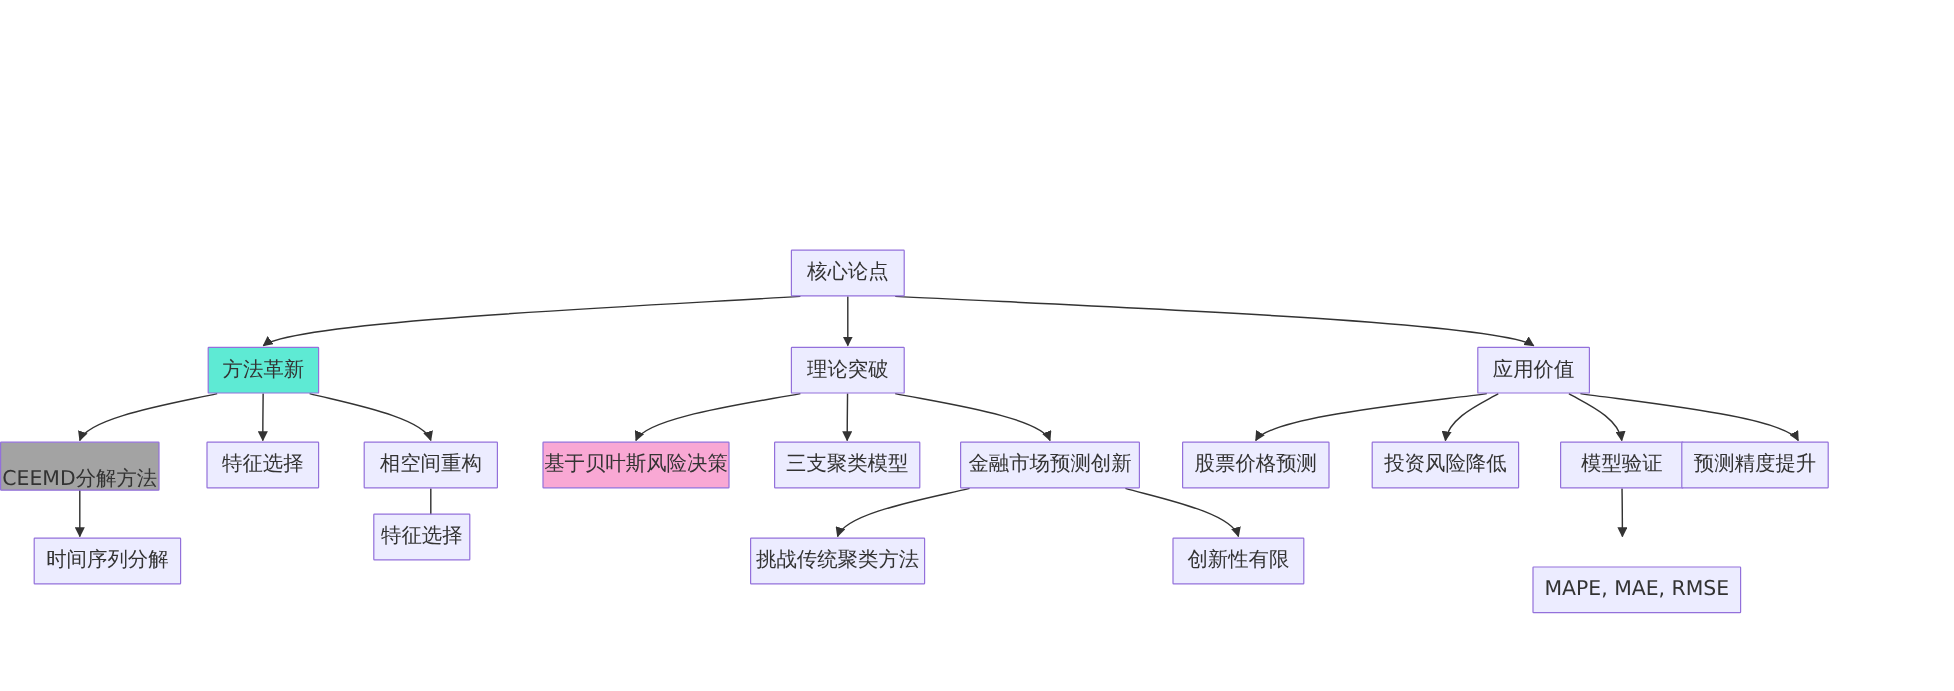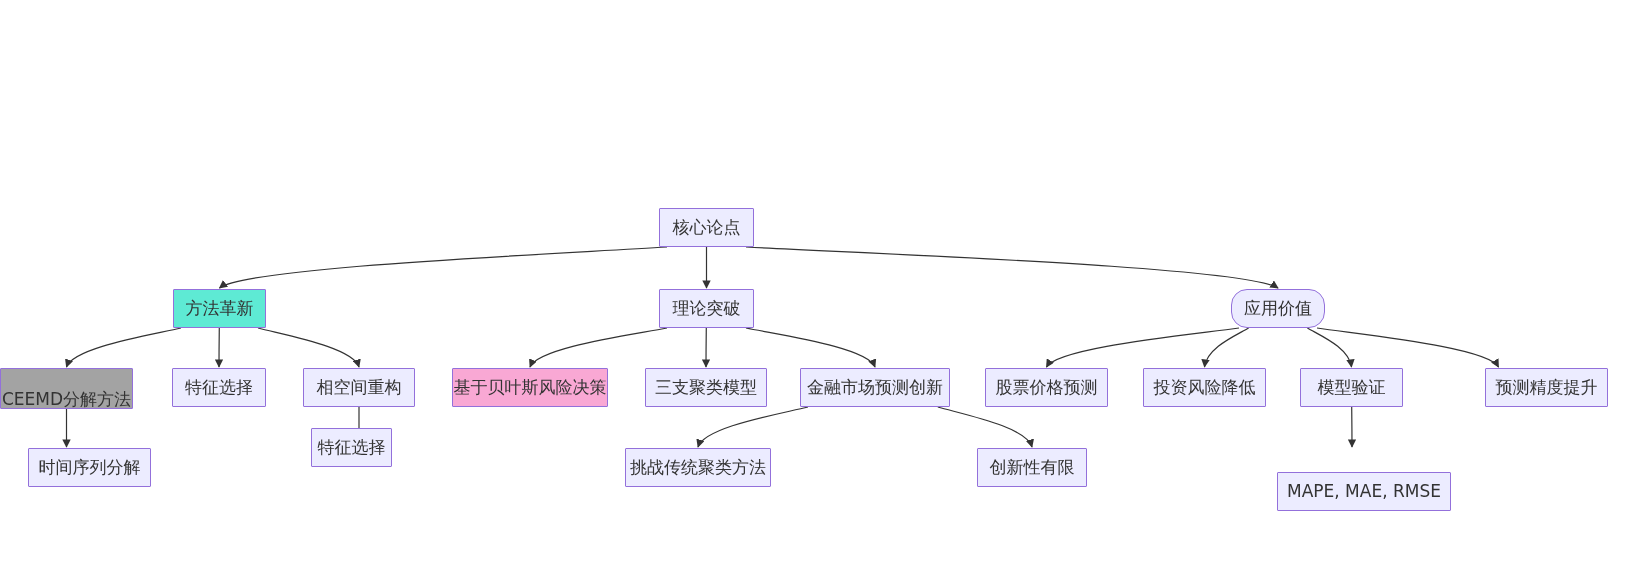--- a/index.html
+++ b/index.html
@@ -69,21 +69,21 @@
   <div id="node-layer">
       <div class="node" style="left: 659px; top: 208px; width: 95px; height: 39px; background: rgb(236, 236, 255); border-color: rgb(147, 112, 219); color: rgb(51, 51, 51);">
         <span>核心论点</span>
       </div>
       <div class="node" style="left: 173px; top: 289px; width: 93px; height: 39px; background: #5eead4; border-color: rgb(147, 112, 219); color: rgb(51, 51, 51);">
         <span>方法革新</span>
       </div>
       <div class="node" style="left: 659px; top: 289px; width: 95px; height: 39px; background: rgb(236, 236, 255); border-color: rgb(147, 112, 219); color: rgb(51, 51, 51);">
         <span>理论突破</span>
       </div>
-      <div class="node" style="left: 1231px; top: 289px; width: 94px; height: 39px; background: rgb(236, 236, 255); border-color: rgb(147, 112, 219); color: rgb(51, 51, 51); border-radius: 16px;">
+      <div class="node" style="left: 1231px; top: 289px; width: 94px; height: 39px; background: rgb(236, 236, 255); border-color: rgb(147, 112, 219); color: rgb(51, 51, 51);">
         <span>应用价值</span>
       </div>
       <div class="node" style="left: 0px; top: 368px; width: 133px; height: 41px; background: #a3a3a3; border-color: rgb(147, 112, 219); color: rgb(51, 51, 51); align-items: flex-end;">
         <span>CEEMD分解方法</span>
       </div>
       <div class="node" style="left: 172px; top: 368px; width: 94px; height: 39px; background: rgb(236, 236, 255); border-color: rgb(147, 112, 219); color: rgb(51, 51, 51);">
         <span>特征选择</span>
       </div>
       <div class="node" style="left: 303px; top: 368px; width: 112px; height: 39px; background: rgb(236, 236, 255); border-color: rgb(147, 112, 219); color: rgb(51, 51, 51);">
         <span>相空间重构</span>
@@ -99,21 +99,21 @@
       </div>
       <div class="node" style="left: 985px; top: 368px; width: 123px; height: 39px; background: rgb(236, 236, 255); border-color: rgb(147, 112, 219); color: rgb(51, 51, 51);">
         <span>股票价格预测</span>
       </div>
       <div class="node" style="left: 1143px; top: 368px; width: 123px; height: 39px; background: rgb(236, 236, 255); border-color: rgb(147, 112, 219); color: rgb(51, 51, 51);">
         <span>投资风险降低</span>
       </div>
       <div class="node" style="left: 1300px; top: 368px; width: 103px; height: 39px; background: rgb(236, 236, 255); border-color: rgb(147, 112, 219); color: rgb(51, 51, 51);">
         <span>模型验证</span>
       </div>
-      <div class="node" style="left: 1485px; top: 368px; width: 123px; height: 39px; background: rgb(236, 236, 255); border-color: rgb(147, 112, 219); color: rgb(51, 51, 51);">
+      <div class="node" style="left: 1401px; top: 368px; width: 123px; height: 39px; background: rgb(236, 236, 255); border-color: rgb(147, 112, 219); color: rgb(51, 51, 51);">
         <span>预测精度提升</span>
       </div>
       <div class="node" style="left: 5px; top: 448px; width: 123px; height: 39px; background: rgb(236, 236, 255); border-color: rgb(147, 112, 219); color: rgb(51, 51, 51); margin-left: 23px;">
         <span>时间序列分解</span>
       </div>
       <div class="node" style="left: 311px; top: 428px; width: 81px; height: 39px; background: rgb(236, 236, 255); border-color: rgb(147, 112, 219); color: rgb(51, 51, 51);">
         <span>特征选择</span>
       </div>
       <div class="node" style="left: 625px; top: 448px; width: 146px; height: 39px; background: rgb(236, 236, 255); border-color: rgb(147, 112, 219); color: rgb(51, 51, 51);">
         <span>挑战传统聚类方法</span>

